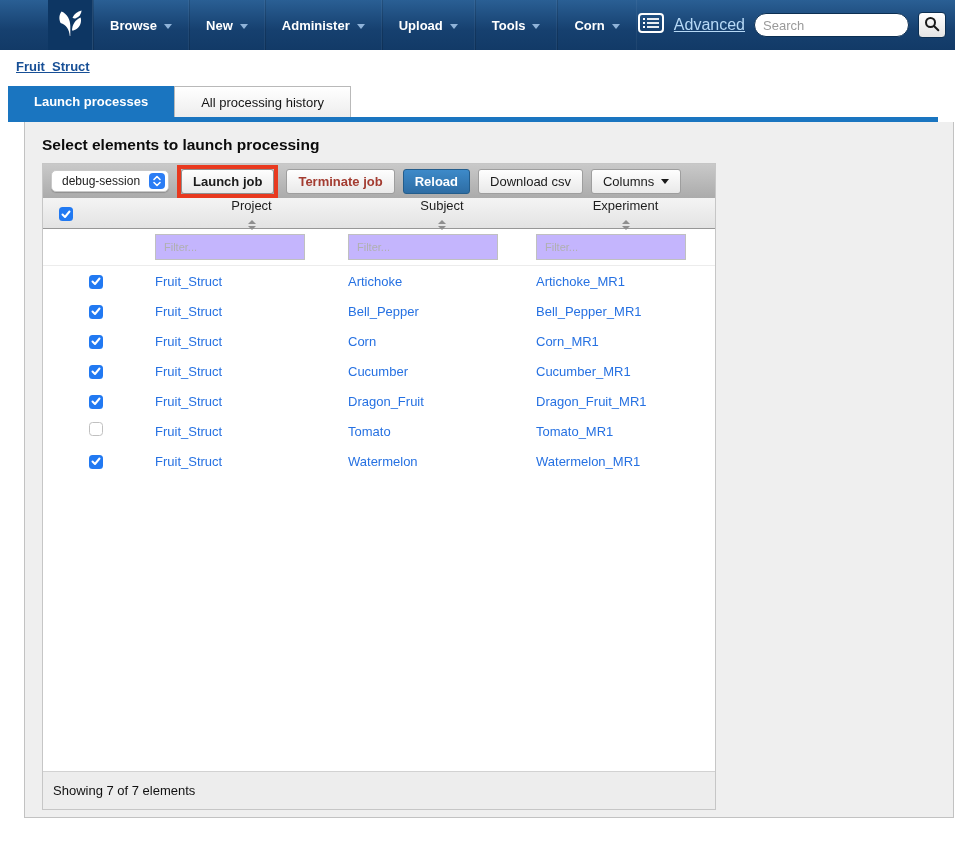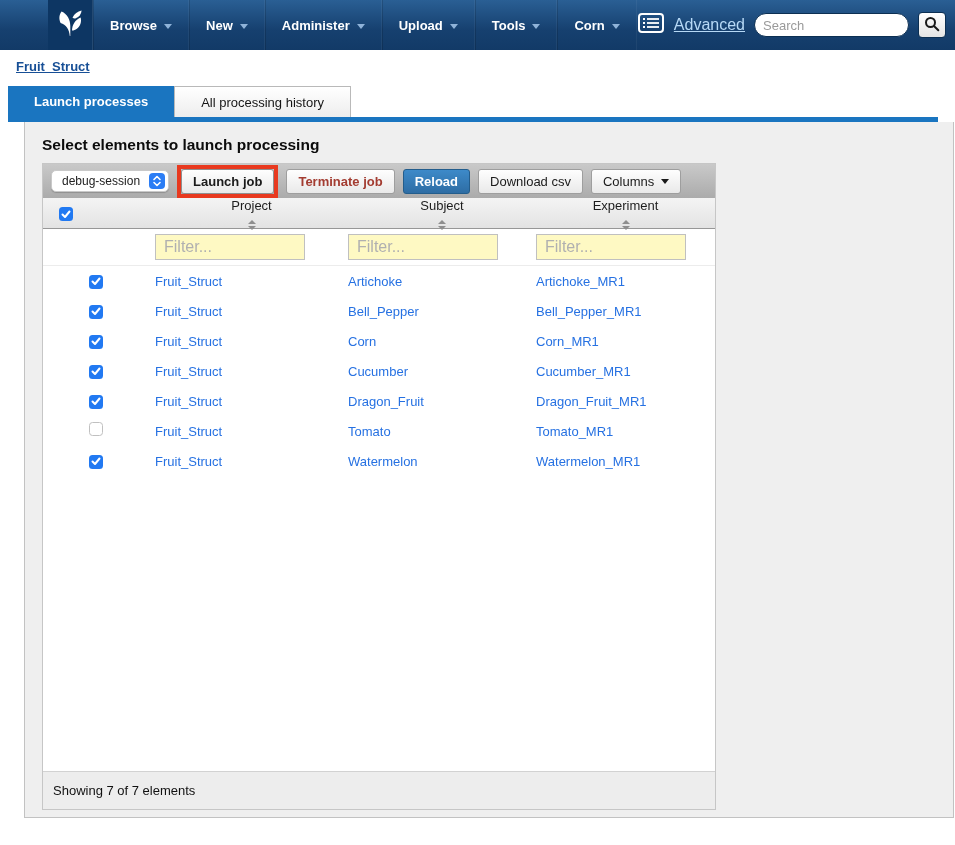--- a/index.html
+++ b/index.html
@@ -107,22 +107,22 @@
   .h-cb-cell { padding-left:16px; }
   .h-cell { display:flex; align-items:center; gap:7px; cursor:pointer;flex-direction:column; }
   .sort { display:inline-flex; flex-direction:column; gap:2px; }
   .sort .up { width:0; height:0; border-left:4px solid transparent; border-right:4px solid transparent;
     border-bottom:4px solid #8e8e8e; }
   .sort .down { width:0; height:0; border-left:4px solid transparent; border-right:4px solid transparent;
     border-top:4px solid #8e8e8e; }
 
   .filter-row { height:37px; border-bottom:1px solid #ececec; background:#fff; }
   .filter-input {
-    width:150px; height:26px; border:1px solid #c0c0c0; padding:0 8px; font-size:16px;
-    font-family:"Liberation Sans",sans-serif; color:#444; outline:none; background:#fef9c3;
+    width:150px; height:26px; border:1px solid #c0c0c0; padding:0 8px; font-size:11px;
+    font-family:"Liberation Sans",sans-serif; color:#444; outline:none; background:#c4b5fd;
   }
   .filter-input::placeholder { color:#b0b0b0; }
 
   .t-row { height:30px; background:#fff; }
   .b-cb-cell { padding-left:46px; }
   .cell-link { font-size:13px; color:#2671e2; text-decoration:none; cursor:pointer; }
 
   .cb {
     width:14px; height:14px; border-radius:3.5px; display:inline-flex;
     align-items:center; justify-content:center; cursor:pointer;

